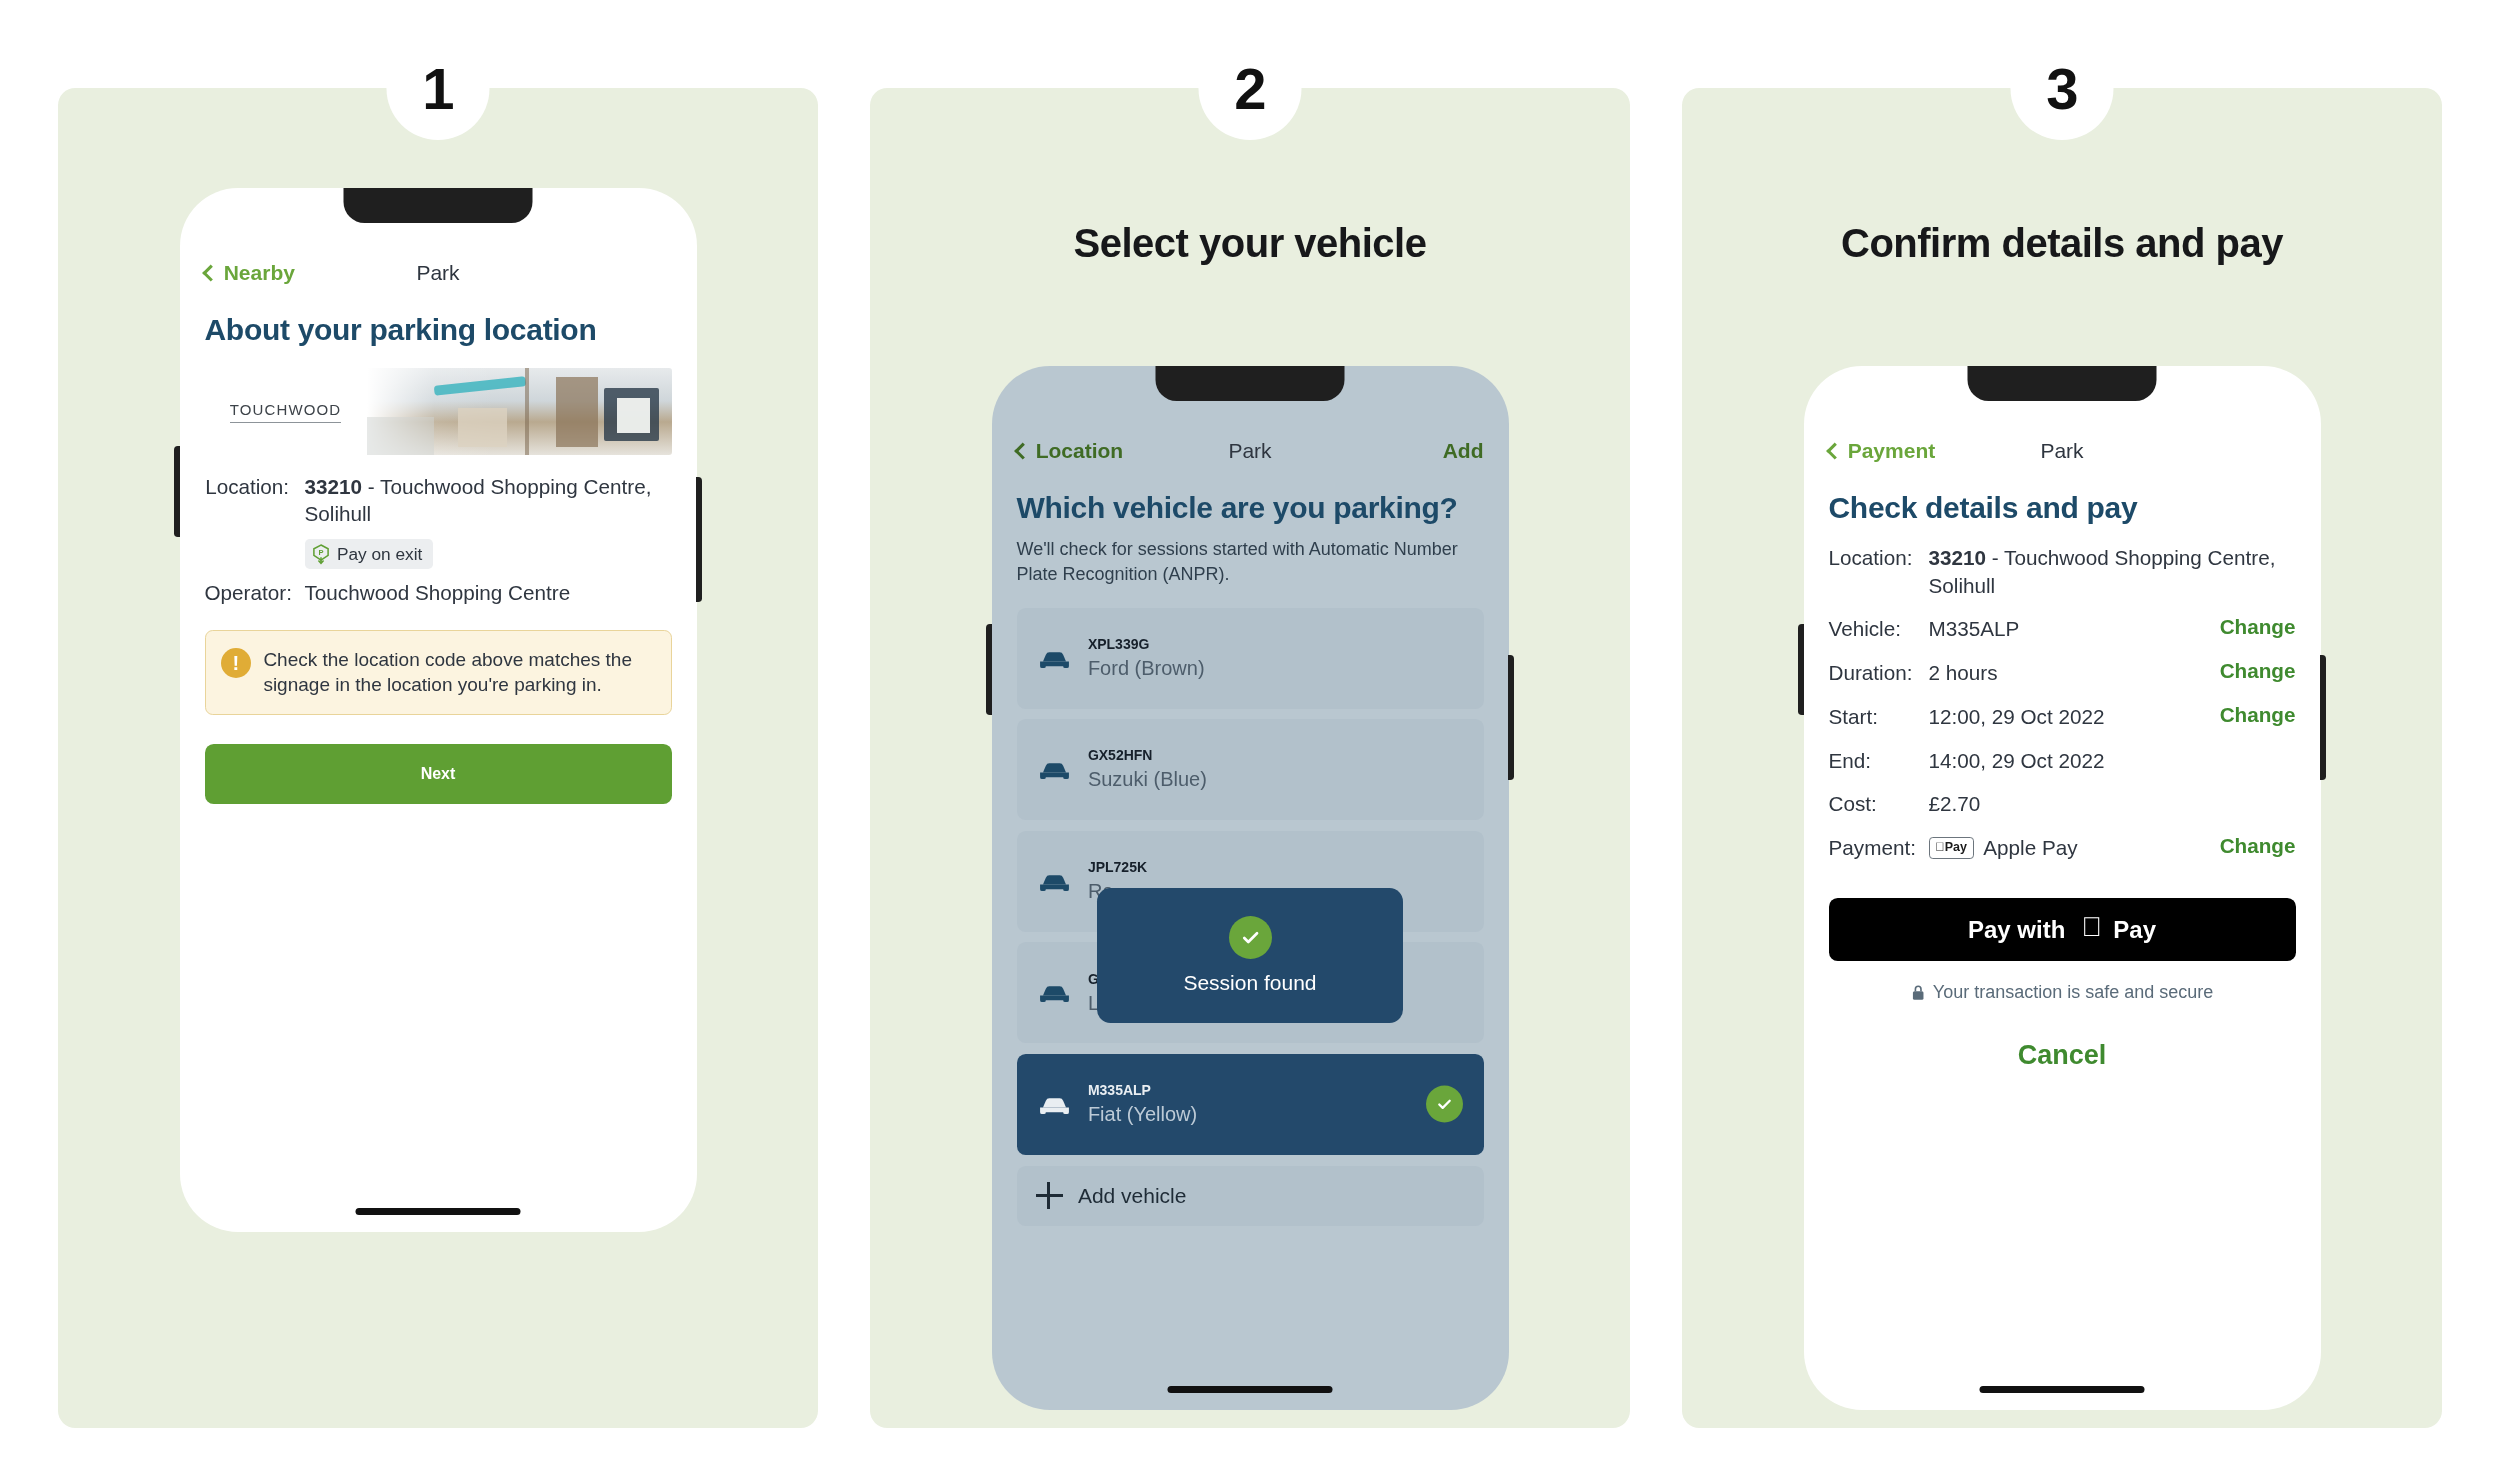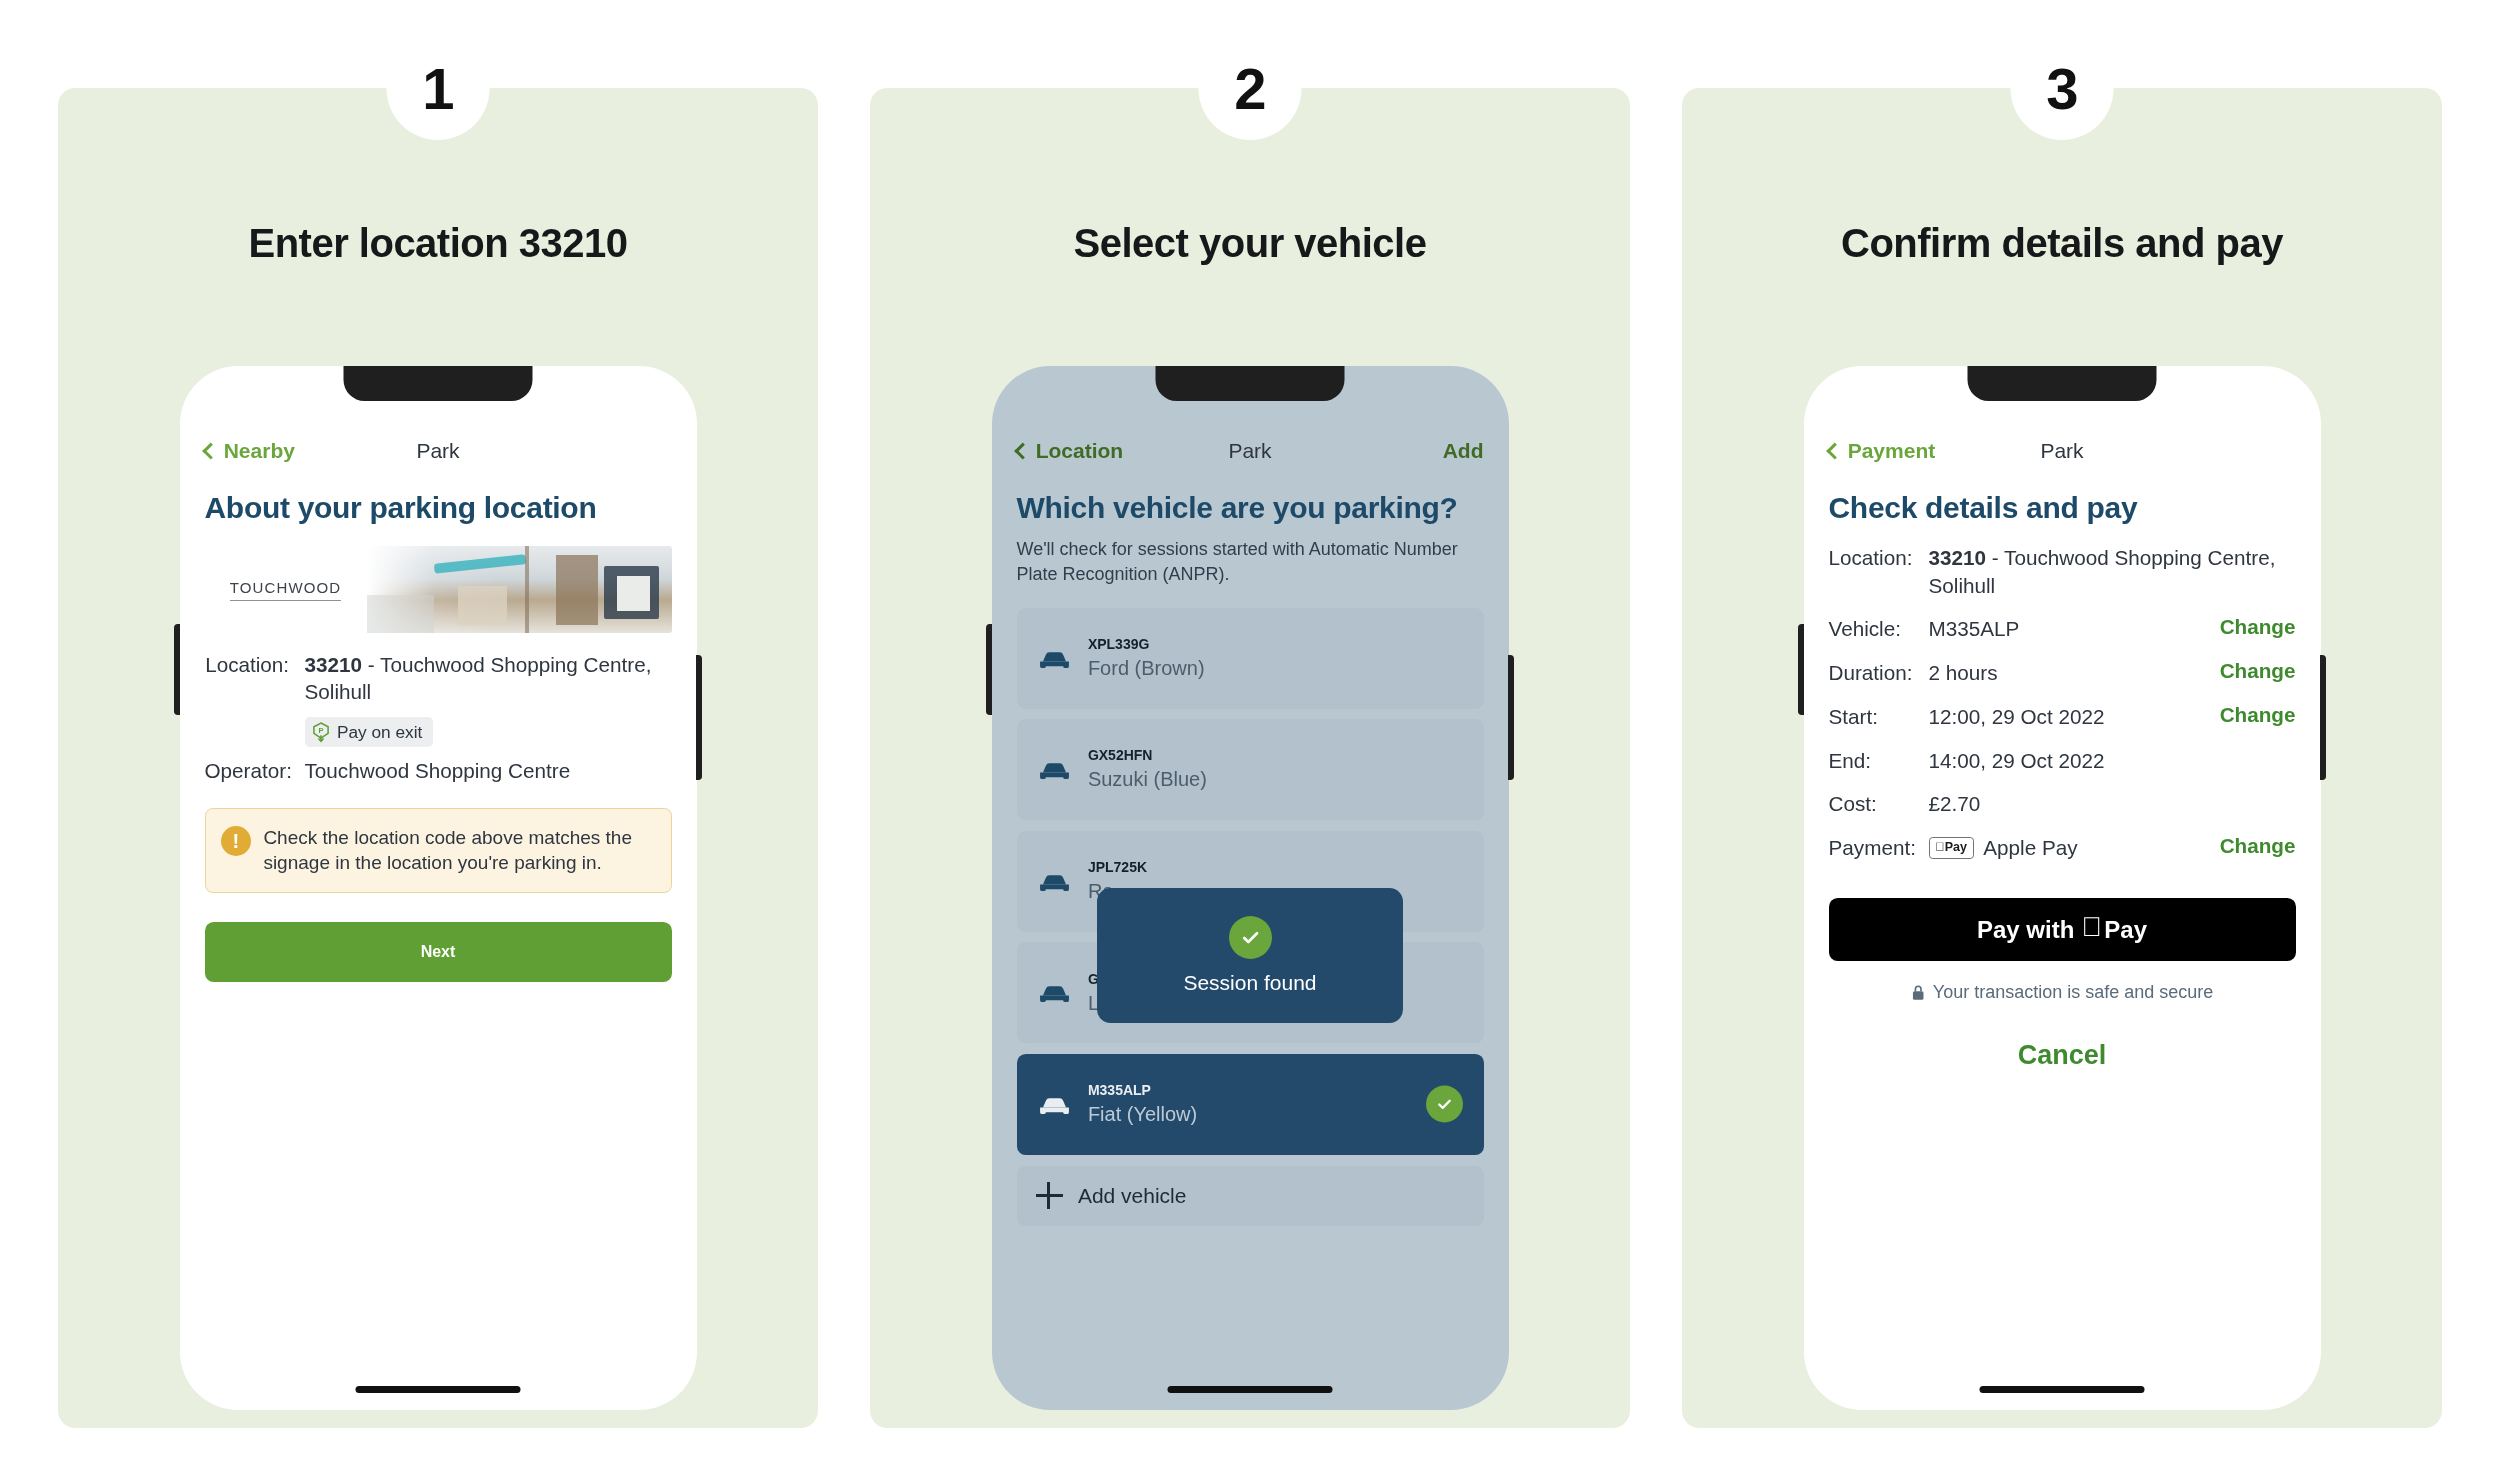--- a/index.html
+++ b/index.html
@@ -286,42 +286,41 @@
   .pv .ch { font-size: 20.7px; font-weight: bold; color: #3f8a2f; flex: none; }
   .applepay-chip {
     display: inline-flex; align-items: center; justify-content: center;
     border: 1.4px solid #6c757d; border-radius: 3.8px;
     padding: 1.9px 5.8px; font-size: 12.5px; color: #1a1a1a; font-weight: bold;
     white-space: nowrap;
   }
   .btn-apple {
     margin-top: 37px; height: 63px;
     background: #000000; border-radius: 8.7px;
-    display: flex; align-items: center; justify-content: center; gap: 1px;
+    display: flex; align-items: center; justify-content: center; gap: 10px;
     color: #ffffff; font-size: 24px; font-weight: bold;
   }
   .apple-glyph { font-size: 27px; line-height: 1; margin: 0 1.9px 3.8px 5.8px; }
   .secure {
     margin-top: 21px; text-align: center;
     font-size: 18px; color: #5a6b79;
     display: flex; align-items: center; justify-content: center; gap: 7.7px;
   }
   .cancel {
     margin-top: 37px; text-align: center;
     font-size: 27px; font-weight: bold; color: #3f8a2f;
   }
 </style>
 </head>
 <body>
 
 <div class="board">
 
   <section class="step">
     <div class="step-badge">1</div>
-    <h2 class="step-title">Enter location 33210</h2>
 
     <div class="phone-wrap">
       <div class="phone">
         <div class="screen">
           <div class="notch"></div>
 
           <div class="navbar">
             <div class="nav-back">
               <span class="chev"></span>
               <span>Nearby</span>

